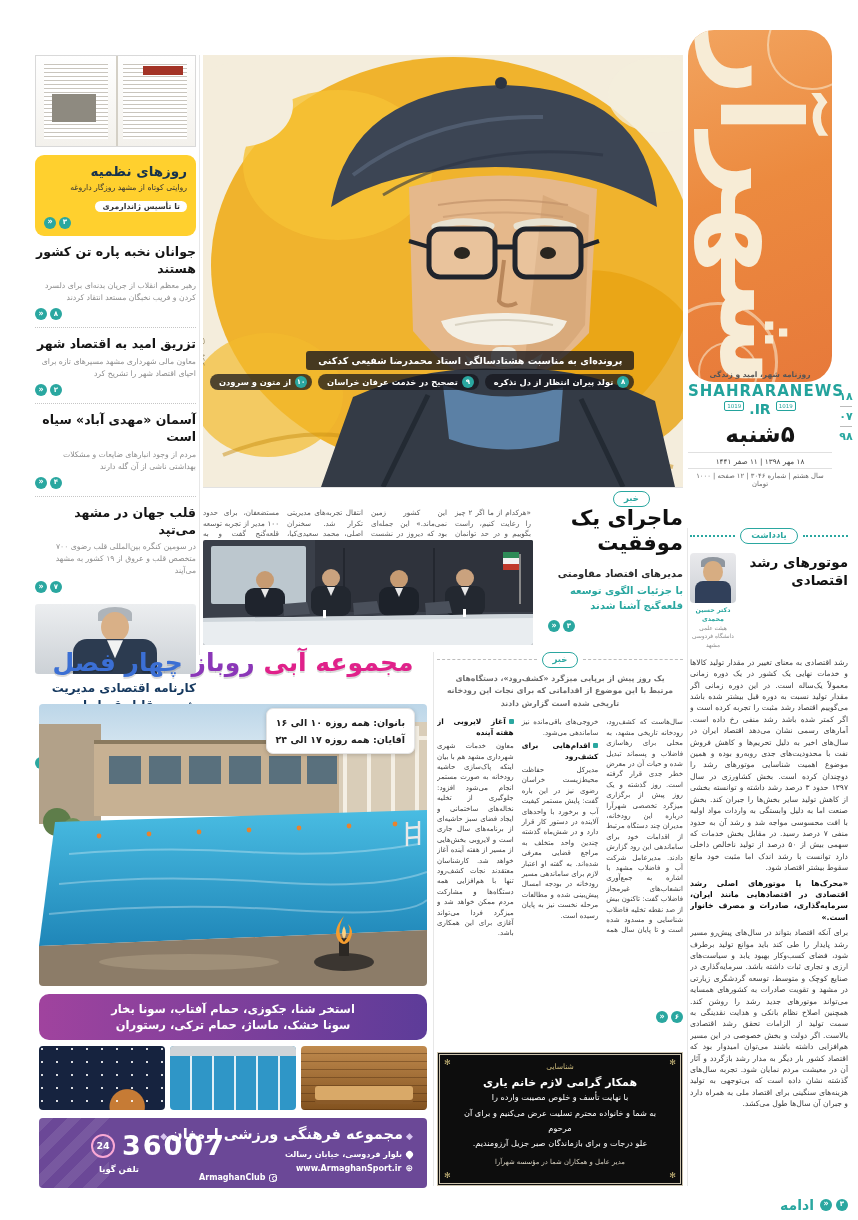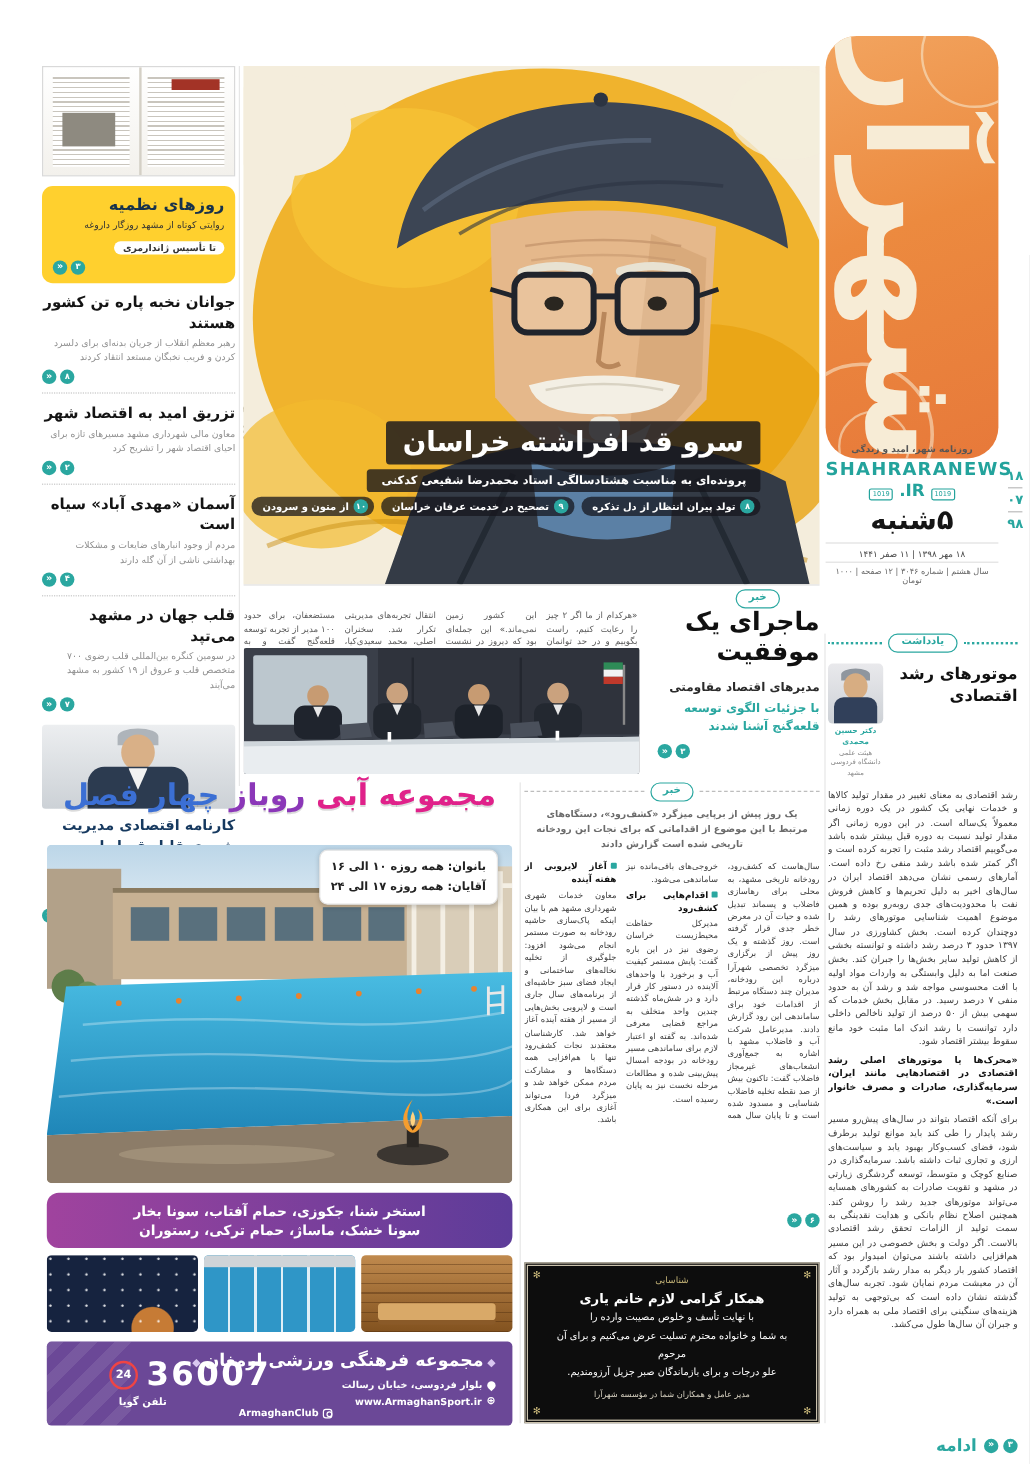--- a/index.html
+++ b/index.html
@@ -14,21 +14,21 @@
   .mast{right:0;top:0;width:172px;height:1220px}
   .logo{left:2px;top:30px;width:144px;height:352px;border-radius:26px;background:linear-gradient(160deg,#f2a45f 0%,#ec8a3f 45%,#e7793a 100%);overflow:hidden}
   .logo .swirl{position:absolute;border:3px solid rgba(248,236,214,.55);border-radius:50%}
   .logo-word{position:absolute;top:160px;left:50%;transform:translate(-50%,-50%) rotate(90deg);font-size:112px;font-weight:900;color:#f7ecd6;white-space:nowrap;letter-spacing:-6px}
   .edge{right:0;top:390px;width:24px;display:flex;flex-direction:column;align-items:center;gap:3px}
   .edge b{font-size:11px;color:#2aa7a0;font-weight:800}
   .edge i{display:block;width:12px;height:1px;background:#bbb}
   .minfo{left:2px;top:370px;width:144px;text-align:center}
   .minfo .tagline{font-size:7.5px;color:#555;letter-spacing:2px;font-weight:700}
   .minfo .site{direction:ltr;font-size:15px;font-weight:800;color:#23a39c;letter-spacing:1px;margin-top:3px}
-  .minfo .siterow{direction:ltr;display:flex;align-items:flex-end;justify-content:center;gap:5px;margin-top:1px}
+  .minfo .siterow{direction:ltr;display:flex;align-items:flex-start;justify-content:center;gap:5px;margin-top:1px}
   .minfo .tld{font-size:14px;font-weight:800;color:#23a39c}
   .minfo .chip{font-size:5.5px;border:1px solid #23a39c;color:#23a39c;border-radius:2px;padding:0 2px;line-height:1.5}
   .minfo .day{font-size:23px;font-weight:900;color:#151515;margin-top:4px}
   .minfo .dates{font-size:7.3px;color:#444;margin-top:5px;border-top:1px solid #e0e0e0;padding-top:4px}
   .minfo .issue{font-size:6.8px;color:#666;margin-top:2px;border-top:1px solid #e0e0e0;padding-top:3px}
   
   .yad{left:4px;top:528px;width:158px}
   .tagrow{display:flex;align-items:center;gap:5px}
   .tagrow .ln{flex:1;border-top:2px dotted #2aa7a0}
   .yad-head{display:flex;gap:6px;margin-top:9px;align-items:flex-start}
@@ -130,21 +130,21 @@
   .ad-foot::before{content:"";position:absolute;left:0;top:0;bottom:0;width:70px;background:repeating-linear-gradient(135deg,rgba(255,255,255,.09) 0 10px,rgba(0,0,0,0) 10px 20px)}
   .ad-brand{position:absolute;right:14px;top:8px;font-size:14.5px;font-weight:900}
   .ad-brand .dm{color:#d9c7f0;font-size:9px}
   .ad-line{position:absolute;right:14px;font-size:8px;font-weight:700;display:flex;align-items:center;gap:4px}
   .ad-l1{top:32px}.ad-l2{top:46px}
   .ico-pin{display:inline-block;width:7px;height:7px;background:#fff;border-radius:50% 50% 50% 0;transform:rotate(-45deg)}
   .ico-globe{font-size:9px;line-height:1}
   .ico-ig{display:inline-block;width:8px;height:8px;border:1.2px solid #fff;border-radius:2.5px;position:relative}
   .ico-ig::after{content:"";position:absolute;left:1.6px;top:1.6px;width:3px;height:3px;border:1px solid #fff;border-radius:50%}
   .ad-phone{position:absolute;left:52px;top:12px;display:flex;align-items:center;gap:7px;direction:ltr}
-  .ad-badge{width:24px;height:24px;border:2px solid #ef4444;border-radius:50%;display:flex;align-items:center;justify-content:center;font-size:9.5px;font-weight:800}
+  .ad-badge{width:24px;height:24px;border:2px solid #f9a8d4;border-radius:50%;display:flex;align-items:center;justify-content:center;font-size:9.5px;font-weight:800}
   .ad-num{font-size:27px;font-weight:900;letter-spacing:2px}
   .ad-plabel{position:absolute;left:60px;top:46px;font-size:8.5px;font-weight:700;letter-spacing:4px}
   .ad-ig{position:absolute;left:160px;bottom:6px;font-size:8px;font-weight:700;display:flex;gap:4px;align-items:center}
   
   .vr{width:1px;background:#e7e7e7}
 </style>
 </head>
 <body>
 
 <div class="page">
@@ -318,21 +318,20 @@
       <path d="M252,270 Q300,260 350,270" stroke="#d8d2c2" stroke-width="2" fill="none"></path>
       <rect x="288" y="292" width="26" height="20" rx="8" fill="#efeadd"></rect>
       <path d="M262,300 Q300,326 340,298 L330,322 Q300,338 272,322 Z" fill="#e6dfcd" opacity="0.9"></path>
 
       <path d="M118,432 L150,342 Q222,310 300,314 Q380,310 452,346 L472,432 Z" fill="#343b46"></path>
       <path d="M240,330 Q300,352 360,332 L356,386 Q300,404 246,384 Z" fill="#5b80a5"></path>
       <path d="M180,432 L225,340 M420,432 L378,344" stroke="#232a33" stroke-width="5" fill="none"></path>
     </svg>
 
     <div class="ovl" style="top:296px">
-      <div class="hero-title">سرو قد افراشته خراسان</div>
       <div class="hero-sub">پرونده‌ای به مناسبت هشتادسالگی استاد محمدرضا شفیعی کدکنی</div>
       <div class="hero-bullets">
         <span class="hbul">
             <span class="c">۸</span>
             <span>تولد پیران انتظار از دل تذکره</span>
           </span>
         <span class="hbul">
             <span class="c">۹</span>
             <span>تصحیح در خدمت عرفان خراسان</span>
           </span>

